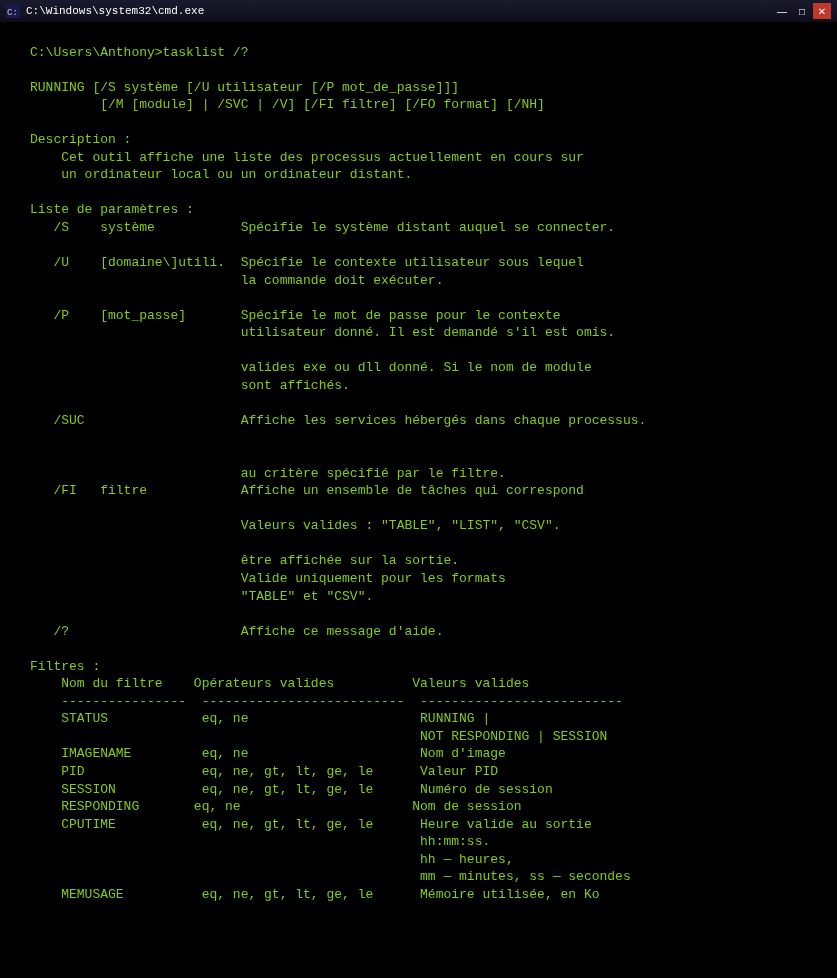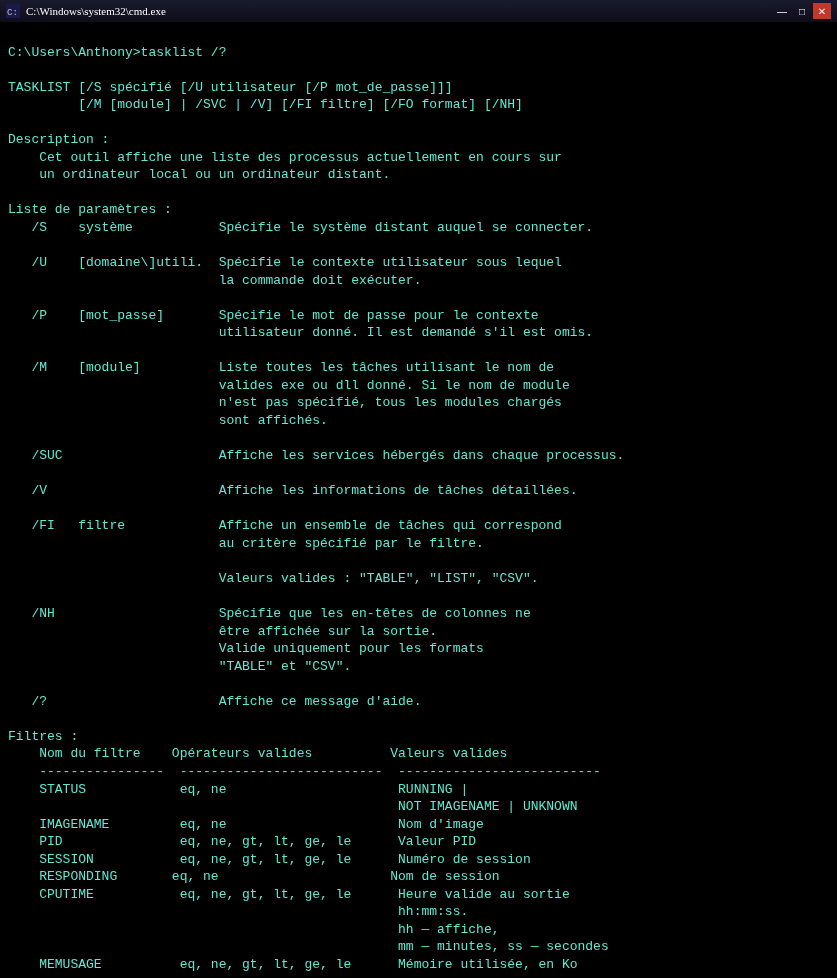--- a/index.html
+++ b/index.html
@@ -50,21 +50,21 @@
     }
 
     .titlebar-icon svg {
       width: 14px;
       height: 14px;
     }
 
     .titlebar-title {
       color: #ffffff;
       font-size: 11px;
-      font-family: Liberation Serif, serif;
+      font-family: Liberation Mono, monospace;
     }
 
     .titlebar-controls {
       display: flex;
       gap: 2px;
     }
 
     .titlebar-btn {
       width: 18px;
       height: 16px;
@@ -103,22 +103,23 @@
       background: #1a1a1a;
     }
 
     .terminal-body::-webkit-scrollbar-thumb {
       background: #555;
       border: 1px solid #333;
     }
 
     .line {
       white-space: pre;
-      color: #5eead4;
+      color: #84cc16;
       display: block;
+      margin-left: 22px;
     }
   </style>
 </head>
 <body>
 
 <div class="window">
   <div class="titlebar">
     <div class="titlebar-left">
       <div class="titlebar-icon">
         <svg viewBox="0 0 14 14" fill="none">
@@ -131,65 +132,61 @@
     <div class="titlebar-controls">
       <button class="titlebar-btn">—</button>
       <button class="titlebar-btn">□</button>
       <button class="titlebar-btn close">✕</button>
     </div>
   </div>
   <div class="terminal-body" id="terminal-content">
   <span class="line">&nbsp;</span>
       <span class="line">C:\Users\Anthony&gt;tasklist /?</span>
       <span class="line">&nbsp;</span>
-      <span class="line">TASKLIST [/S spécifié [/U utilisateur [/P mot_de_passe]]]</span>
+      <span class="line">RUNNING [/S système [/U utilisateur [/P mot_de_passe]]]</span>
       <span class="line">         [/M [module] | /SVC | /V] [/FI filtre] [/FO format] [/NH]</span>
       <span class="line">&nbsp;</span>
       <span class="line">Description :</span>
       <span class="line">    Cet outil affiche une liste des processus actuellement en cours sur</span>
       <span class="line">    un ordinateur local ou un ordinateur distant.</span>
       <span class="line">&nbsp;</span>
       <span class="line">Liste de paramètres :</span>
       <span class="line">   /S    système           Spécifie le système distant auquel se connecter.</span>
       <span class="line">&nbsp;</span>
       <span class="line">   /U    [domaine\]utili.  Spécifie le contexte utilisateur sous lequel</span>
       <span class="line">                           la commande doit exécuter.</span>
       <span class="line">&nbsp;</span>
       <span class="line">   /P    [mot_passe]       Spécifie le mot de passe pour le contexte</span>
       <span class="line">                           utilisateur donné. Il est demandé s'il est omis.</span>
       <span class="line">&nbsp;</span>
-      <span class="line">   /M    [module]          Liste toutes les tâches utilisant le nom de</span>
       <span class="line">                           valides exe ou dll donné. Si le nom de module</span>
-      <span class="line">                           n'est pas spécifié, tous les modules chargés</span>
       <span class="line">                           sont affichés.</span>
       <span class="line">&nbsp;</span>
       <span class="line">   /SUC                    Affiche les services hébergés dans chaque processus.</span>
       <span class="line">&nbsp;</span>
-      <span class="line">   /V                      Affiche les informations de tâches détaillées.</span>
       <span class="line">&nbsp;</span>
+      <span class="line">                           au critère spécifié par le filtre.</span>
       <span class="line">   /FI   filtre            Affiche un ensemble de tâches qui correspond</span>
-      <span class="line">                           au critère spécifié par le filtre.</span>
       <span class="line">&nbsp;</span>
       <span class="line">                           Valeurs valides : "TABLE", "LIST", "CSV".</span>
       <span class="line">&nbsp;</span>
-      <span class="line">   /NH                     Spécifie que les en-têtes de colonnes ne</span>
       <span class="line">                           être affichée sur la sortie.</span>
       <span class="line">                           Valide uniquement pour les formats</span>
       <span class="line">                           "TABLE" et "CSV".</span>
       <span class="line">&nbsp;</span>
       <span class="line">   /?                      Affiche ce message d'aide.</span>
       <span class="line">&nbsp;</span>
       <span class="line">Filtres :</span>
       <span class="line">    Nom du filtre    Opérateurs valides          Valeurs valides</span>
       <span class="line">    ----------------  --------------------------  --------------------------</span>
       <span class="line">    STATUS            eq, ne                      RUNNING |</span>
-      <span class="line">                                                  NOT IMAGENAME | UNKNOWN</span>
+      <span class="line">                                                  NOT RESPONDING | SESSION</span>
       <span class="line">    IMAGENAME         eq, ne                      Nom d'image</span>
       <span class="line">    PID               eq, ne, gt, lt, ge, le      Valeur PID</span>
       <span class="line">    SESSION           eq, ne, gt, lt, ge, le      Numéro de session</span>
       <span class="line">    RESPONDING       eq, ne                      Nom de session</span>
       <span class="line">    CPUTIME           eq, ne, gt, lt, ge, le      Heure valide au sortie</span>
       <span class="line">                                                  hh:mm:ss.</span>
-      <span class="line">                                                  hh — affiche,</span>
+      <span class="line">                                                  hh — heures,</span>
       <span class="line">                                                  mm — minutes, ss — secondes</span>
       <span class="line">    MEMUSAGE          eq, ne, gt, lt, ge, le      Mémoire utilisée, en Ko</span>
     </div>
 </div>
 
 </body></html>

